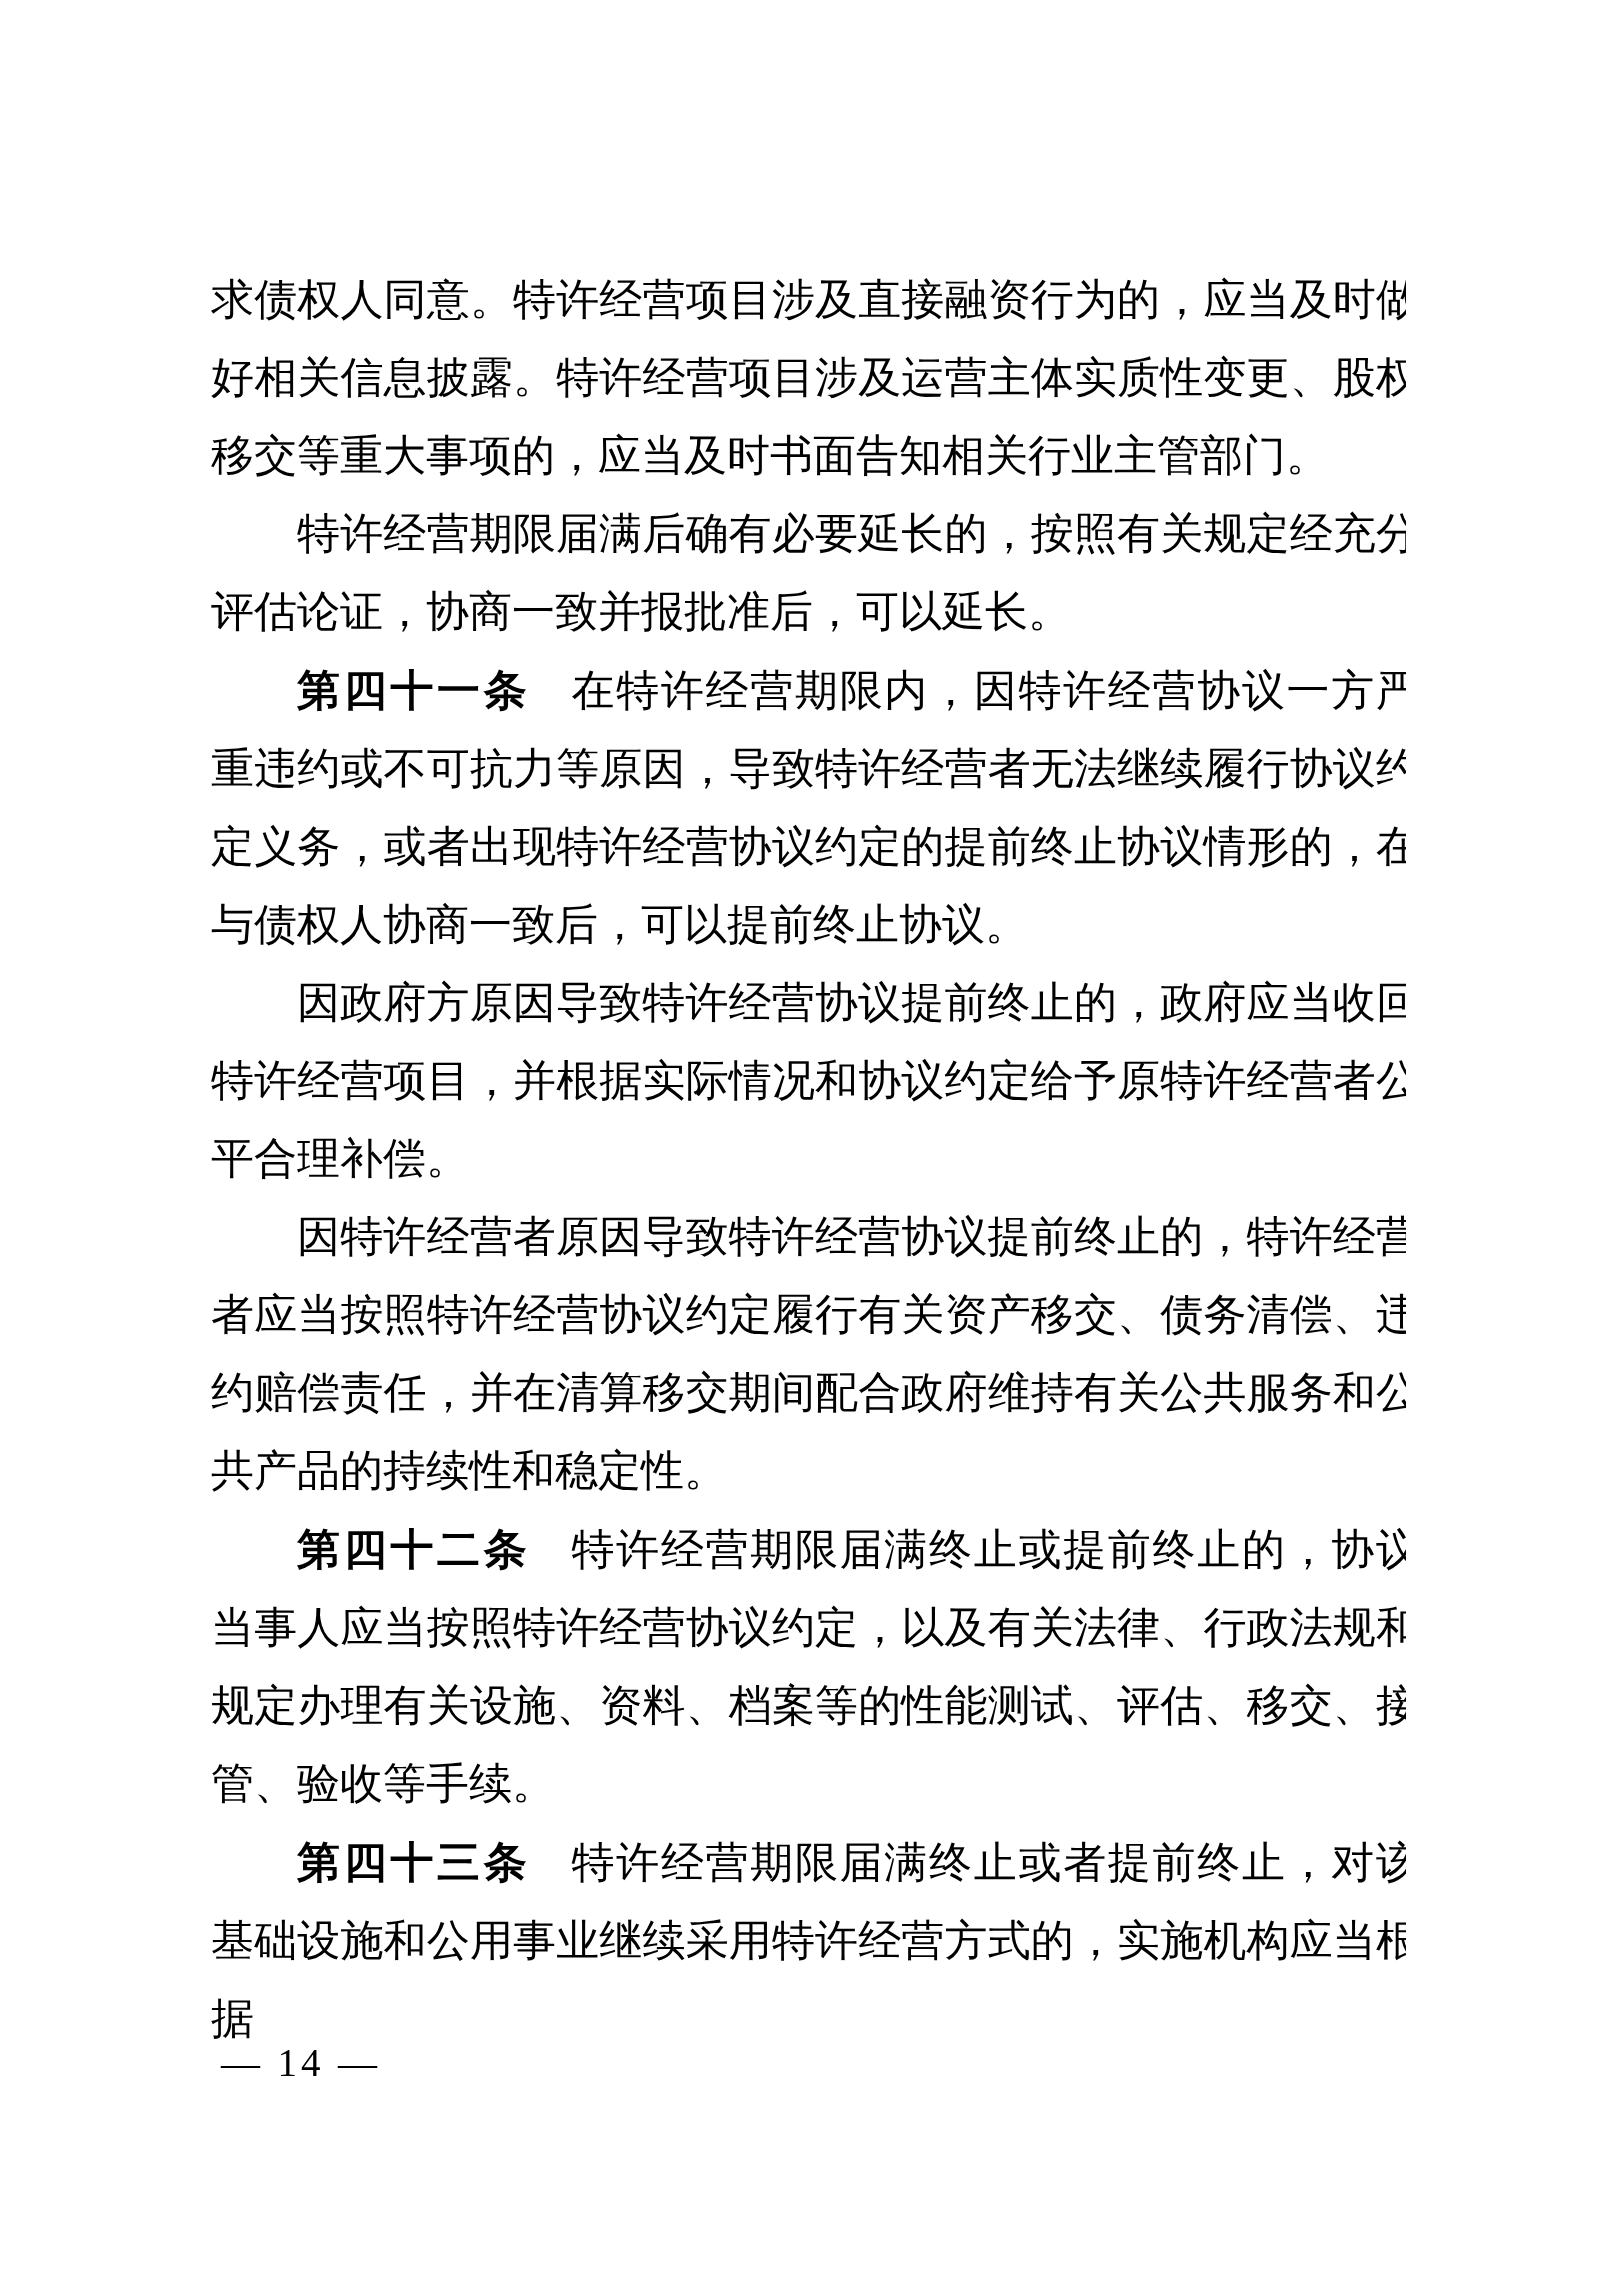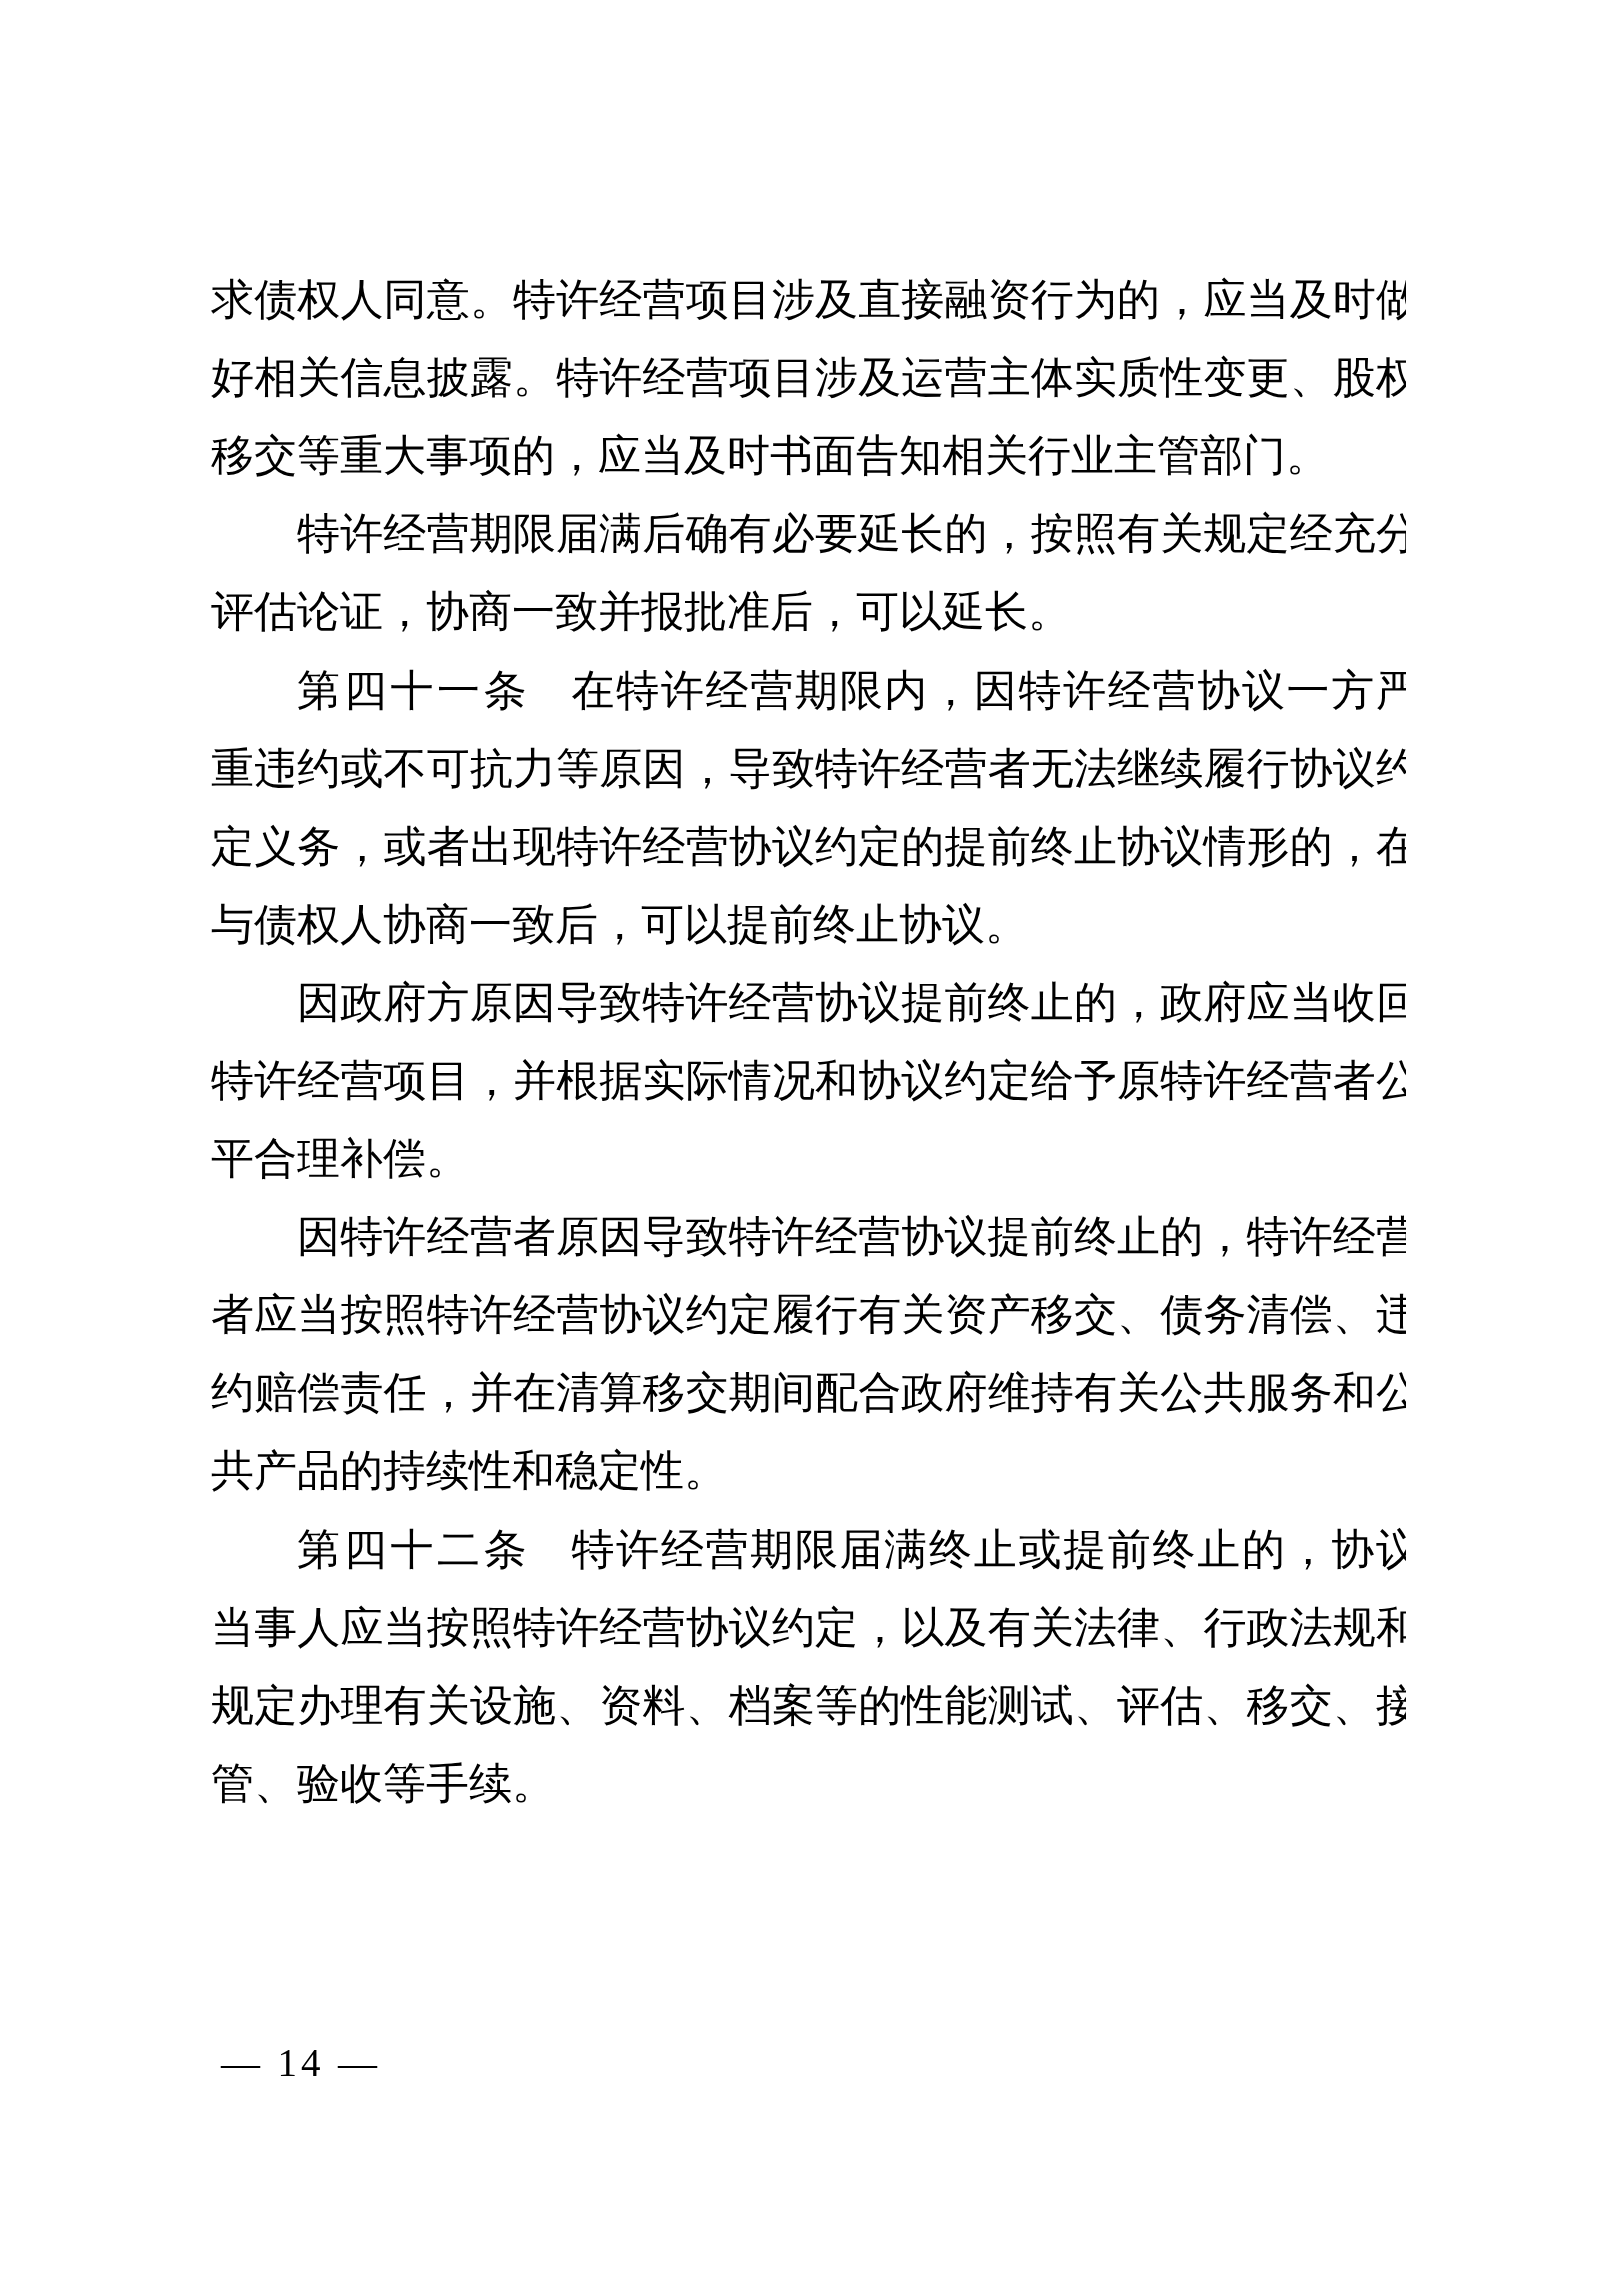--- a/index.html
+++ b/index.html
@@ -25,21 +25,21 @@
     text-align: justify;
     text-justify: inter-character;
     color: #000000;
     word-break: break-all;
   }
   .para.indent {
     text-indent: 86px;
   }
   .article-heading {
     font-family: "Liberation Sans", "DejaVu Sans", sans-serif;
-    font-weight: 400;
+    font-weight: 700;
     margin-right: 41px;
     letter-spacing: 2px;
   }
   .footer {
     position: absolute;
     left: 221px;
     top: 2041px;
     font-size: 39px;
     line-height: 43px;
     letter-spacing: 3.9px;
@@ -51,16 +51,17 @@
 <body>
 
 <div class="page">
   <div class="doc-body" id="doc-body">
       <div class="para"><span>求债权人同意。特许经营项目涉及直接融资行为的，应当及时做好相关信息披露。特许经营项目涉及运营主体实质性变更、股权移交等重大事项的，应当及时书面告知相关行业主管部门。</span></div>
       <div class="para indent"><span>特许经营期限届满后确有必要延长的，按照有关规定经充分评估论证，协商一致并报批准后，可以延长。</span></div>
       <div class="para indent"><span class="article-heading">第四十一条</span><span>在特许经营期限内，因特许经营协议一方严重违约或不可抗力等原因，导致特许经营者无法继续履行协议约定义务，或者出现特许经营协议约定的提前终止协议情形的，在与债权人协商一致后，可以提前终止协议。</span></div>
       <div class="para indent"><span>因政府方原因导致特许经营协议提前终止的，政府应当收回特许经营项目，并根据实际情况和协议约定给予原特许经营者公平合理补偿。</span></div>
       <div class="para indent"><span>因特许经营者原因导致特许经营协议提前终止的，特许经营者应当按照特许经营协议约定履行有关资产移交、债务清偿、违约赔偿责任，并在清算移交期间配合政府维持有关公共服务和公共产品的持续性和稳定性。</span></div>
       <div class="para indent"><span class="article-heading">第四十二条</span><span>特许经营期限届满终止或提前终止的，协议当事人应当按照特许经营协议约定，以及有关法律、行政法规和规定办理有关设施、资料、档案等的性能测试、评估、移交、接管、验收等手续。</span></div>
+      <div class="para indent"><span class="article-heading">第四十三条</span><span>特许经营期限届满终止或者提前终止，对该基础设施和公用事业继续采用特许经营方式的，实施机构应当根据</span></div>
     </div>
   <div class="footer">— 14 —</div>
 </div>
 
 
 </body></html>

